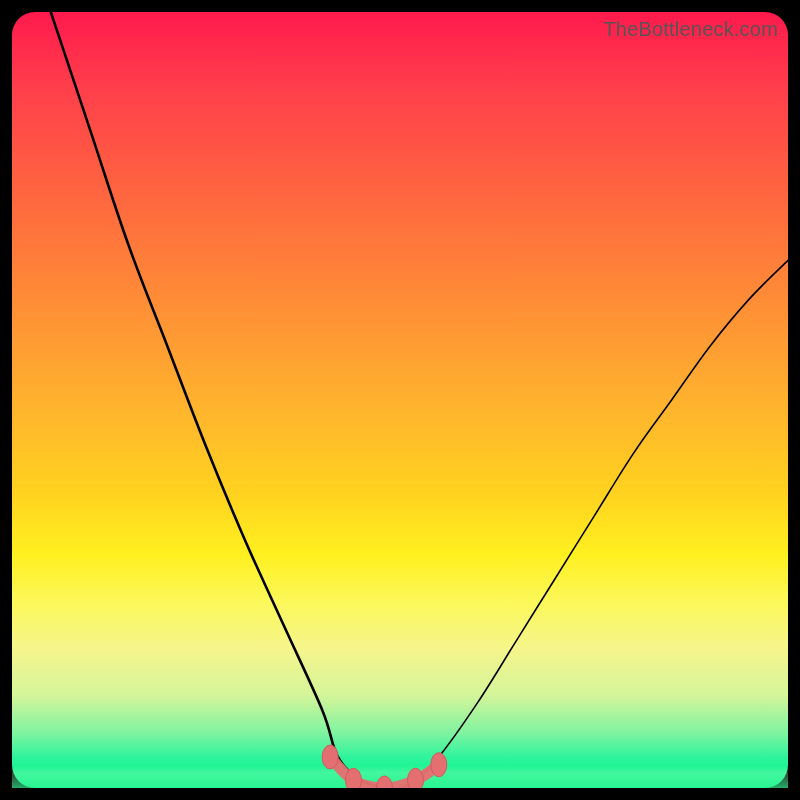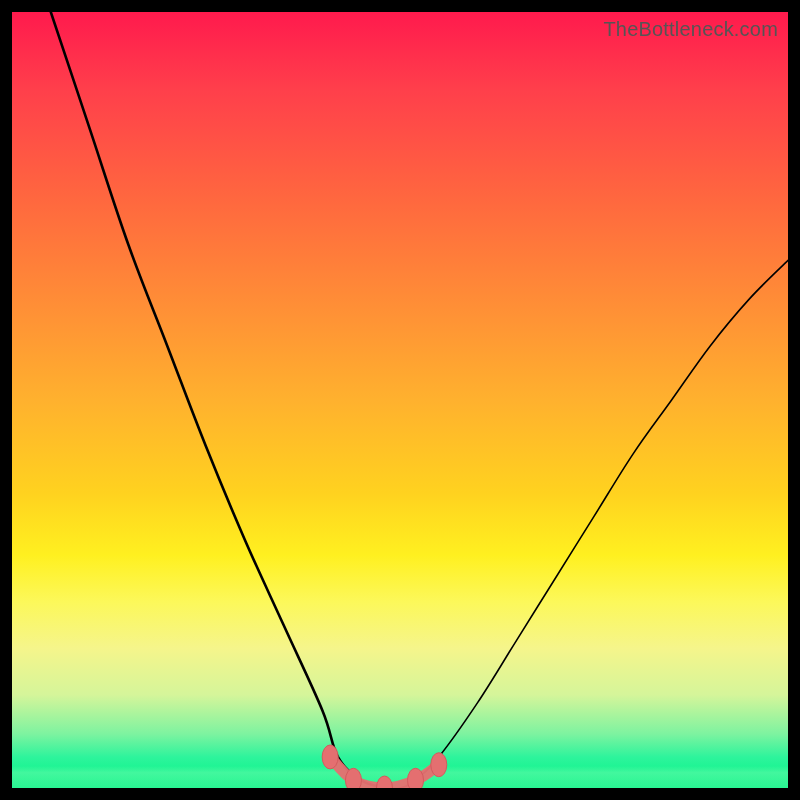--- a/index.html
+++ b/index.html
@@ -32,20 +32,21 @@
       #ffd21f 62%,
       #fff020 70%,
       #fcf85a 76%,
       #f5f58b 82%,
       #d5f59a 88%,
       #7ef3a0 93%,
       #2ef49c 96%,
       #16f590 98%,
       #13f48b 100%
     );
+    border-radius: 23px;
   }
   .watermark {
     position: absolute;
     top: 6px;
     right: 10px;
     color: #555;
     font-size: 20px;
     font-weight: 500;
     letter-spacing: 0.2px;
     user-select: none;

